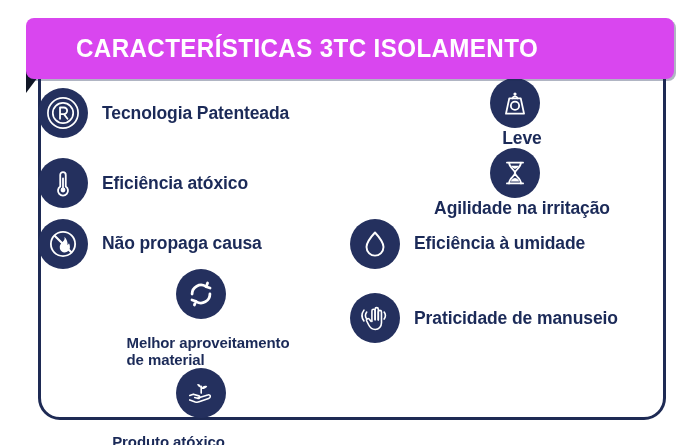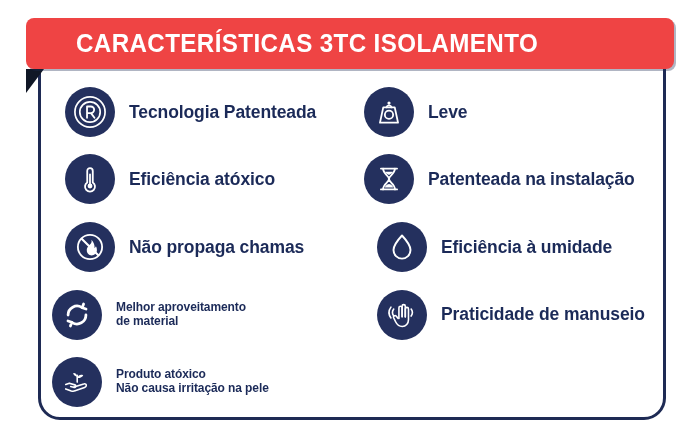--- a/index.html
+++ b/index.html
@@ -37,22 +37,22 @@
     border-radius: 22px;
     background: #ffffff;
   }
 
   
   .banner {
     position: absolute;
     left: 26px;
     top: 18px;
     width: 648px;
-    height: 51px;
-    background: #ef4444;
+    height: 61px;
+    background: #d946ef;
     border-radius: 8px;
     box-shadow: 2px 2px 0 rgba(30,42,84,0.35);
     display: flex;
     align-items: center;
     z-index: 4;
   }
   .banner-title {
     color: #ffffff;
     font-size: 26px;
     font-weight: bold;
@@ -84,25 +84,25 @@
     height: 338px;
     display: grid;
     grid-template-columns: 312px 316px;
     grid-template-rows: repeat(5, 1fr);
     z-index: 2;
   }
 
   .feature {
     display: flex;
     align-items: center;
-    padding-left: 27px;
     box-sizing: border-box;
   }
   .feature.col-right {
     padding-left: 14px;
+    flex-direction: column;
   }
 
   .icon-badge {
     flex: 0 0 auto;
     width: 50px;
     height: 50px;
     border-radius: 50%;
     background: #24305e;
     display: flex;
     align-items: center;
@@ -116,21 +116,21 @@
 
   .feature-label {
     margin-left: 14px;
     color: #1b2a58;
     font-size: 17.5px;
     font-weight: bold;
     line-height: 1.16;
     white-space: pre-line;
     letter-spacing: -0.1px;
   }
-  .feature.wide .feature-label { font-size: 12px; }
+  .feature.wide .feature-label { font-size: 15px; margin-top: 15px; }
 </style>
 </head>
 <body>
 
 <div id="infographic">
 
   <div class="card-frame"></div>
   <div class="ribbon-fold"></div>
 
   <div class="banner">
@@ -175,32 +175,32 @@
 
     <div class="feature col-right">
       <span class="icon-badge">
         <svg viewBox="0 0 32 32" fill="none" stroke="#ffffff" stroke-width="1.7" stroke-linejoin="round" stroke-linecap="round">
           <path d="M8.4 6.2h15.2M8.4 25.8h15.2"></path>
           <path d="M10.4 6.2c0 5.2 5.6 6.6 5.6 9.8 0 3.2-5.6 4.6-5.6 9.8M21.6 6.2c0 5.2-5.6 6.6-5.6 9.8 0 3.2 5.6 4.6 5.6 9.8"></path>
           <path d="M11.9 23.9c.8-2.4 3.2-3.3 4.1-3.3s3.3.9 4.1 3.3z" fill="#ffffff" stroke="none"></path>
           <path d="M12.6 9.1h6.8c-.5 1.9-3.4 3-3.4 3s-2.9-1.1-3.4-3z" fill="#ffffff" stroke="none"></path>
         </svg>
       </span>
-      <span class="feature-label">Patenteada na instalação</span>
+      <span class="feature-label">Agilidade na irritação</span>
     </div>
 
     <div class="feature col-left">
       <span class="icon-badge">
         <svg viewBox="0 0 32 32" fill="none" stroke="#ffffff" stroke-width="1.7">
           <circle cx="16" cy="16" r="11.4"></circle>
           <path d="M17.4 9.1c.6 2.5-.6 3.8-1.9 5.1-1.4 1.5-2.9 3-2.5 5.7.4 2.5 2.4 4 4.5 4 2.6 0 4.8-1.9 5-4.6.2-2.6-1-4-1-4s-.3 1.3-1.3 1.7c.5-2.6-.6-5.3-2.8-7.9z" fill="#ffffff" stroke="none"></path>
           <path d="M8.4 8.4l15.2 15.2" stroke-width="2" stroke-linecap="round"></path>
         </svg>
       </span>
-      <span class="feature-label">Não propaga chamas</span>
+      <span class="feature-label">Não propaga causa</span>
     </div>
 
 
     <div class="feature col-left">
       <span class="icon-badge">
         <svg viewBox="0 0 32 32" fill="none" stroke="#ffffff" stroke-width="1.8" stroke-linejoin="round">
           <path d="M16 5.2s-8 8.6-8 13.7a8 8 0 1 0 16 0c0-5.1-8-13.7-8-13.7z"></path>
         </svg>
       </span>
       <span class="feature-label">Eficiência à umidade</span>

